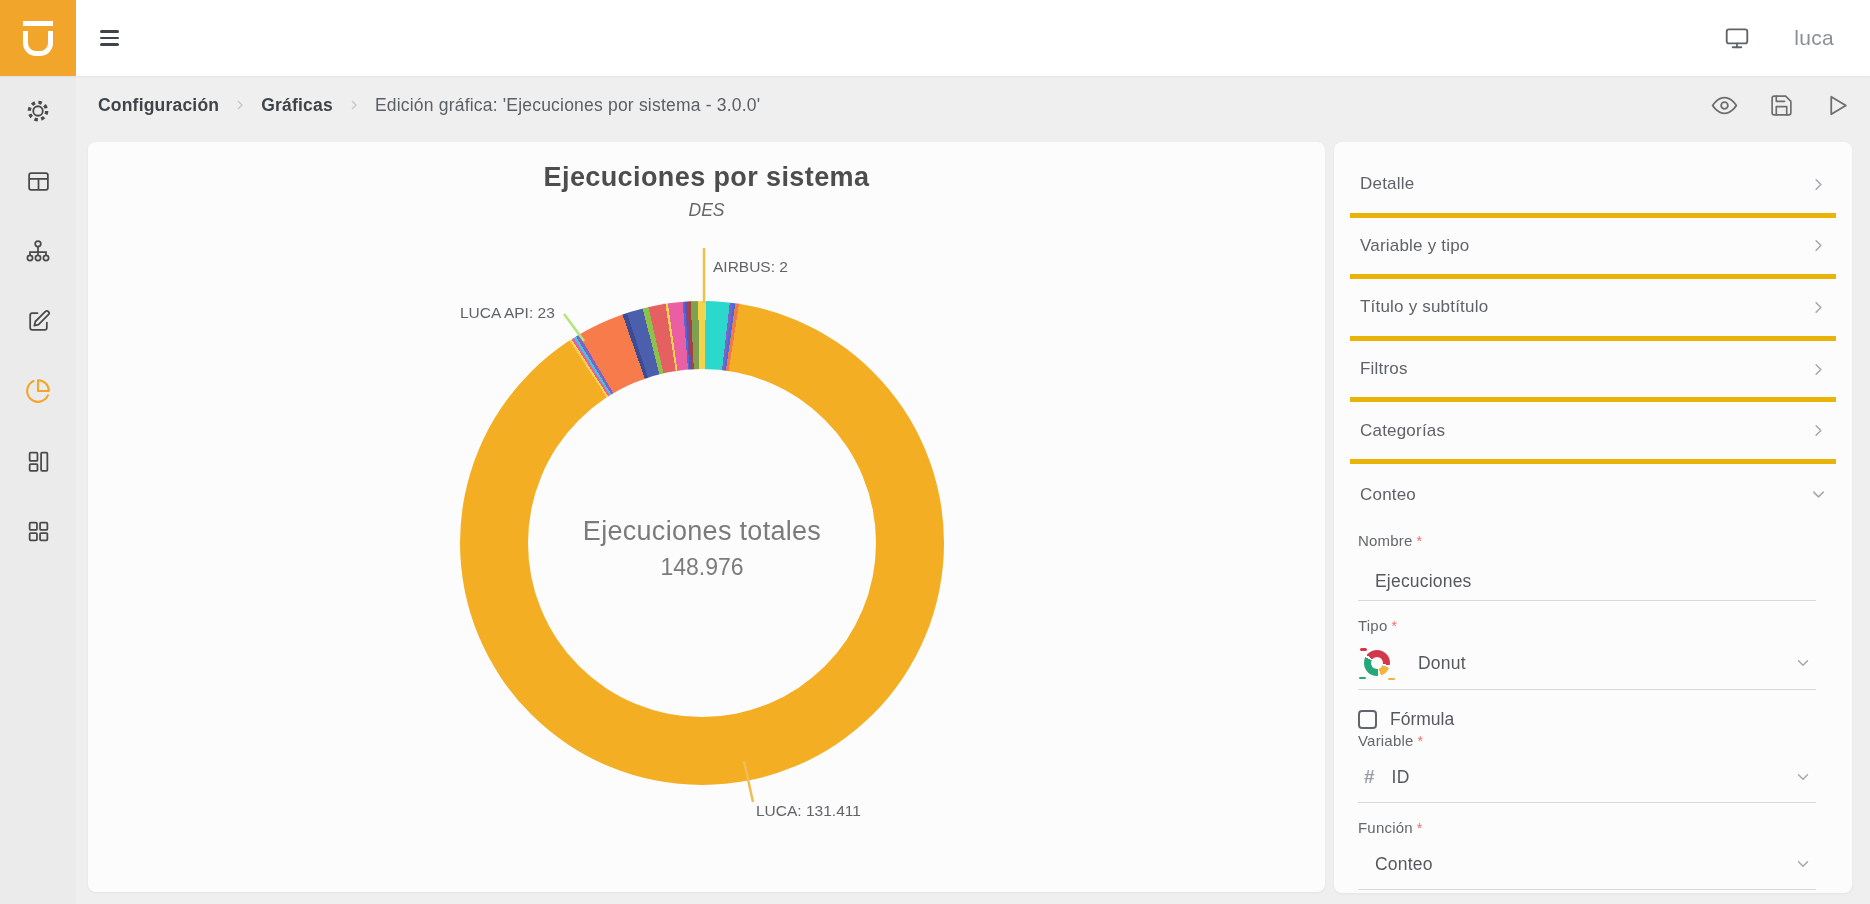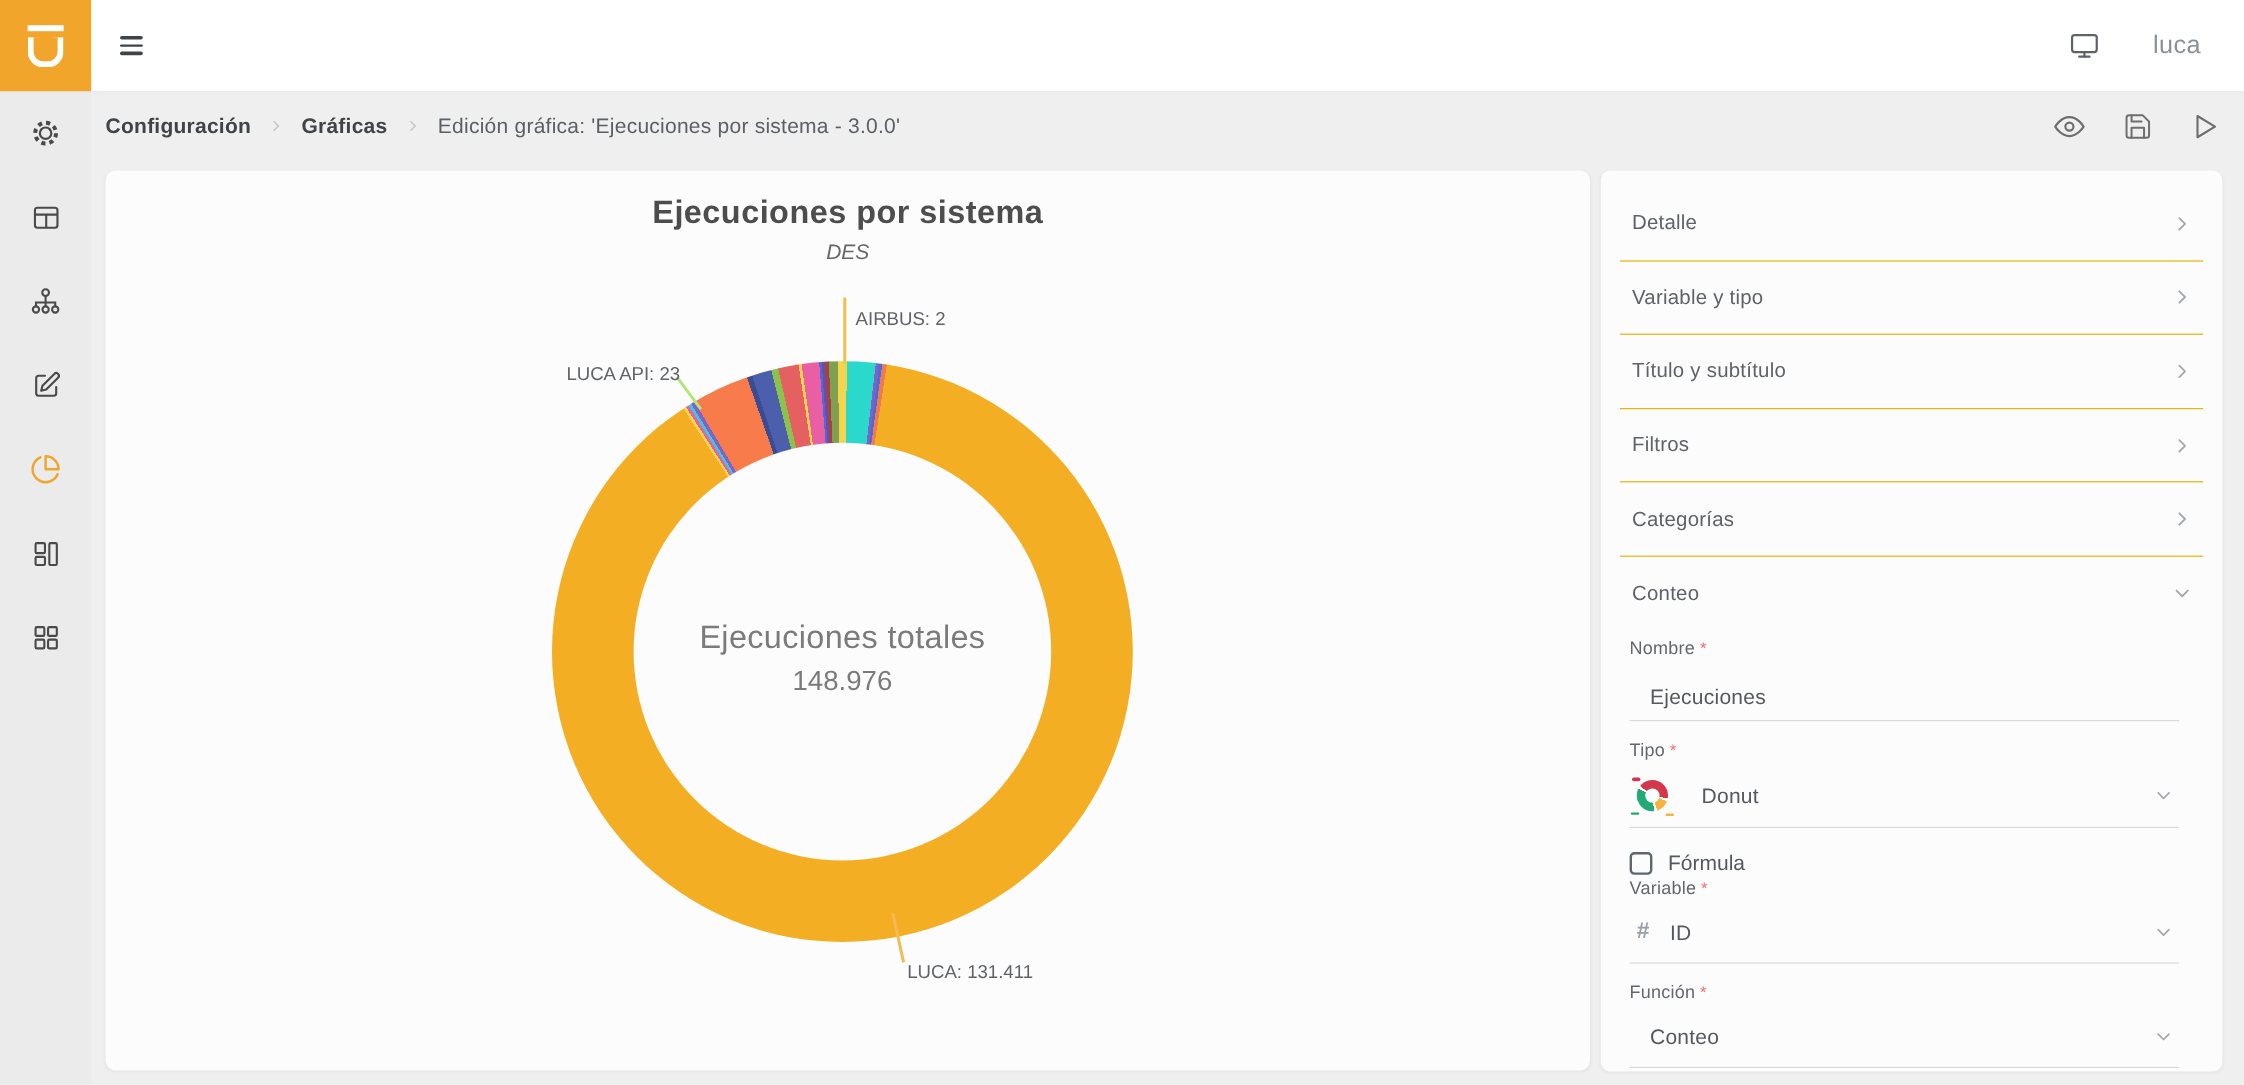--- a/index.html
+++ b/index.html
@@ -24,21 +24,21 @@
   
   .sidebar { position:absolute; left:0; top:76px; width:76px; height:828px; background:#EBEBEB; z-index:4;
              display:flex; flex-direction:column; align-items:center; }
   .nav-btn { width:76px; height:70px; display:flex; align-items:center; justify-content:center;
              background:none; border:none; cursor:pointer; color:#4A4A4A; }
   .nav-btn.active { color:#F2A52B; }
 
   
   .crumb-row { position:absolute; left:76px; top:76px; width:1794px; height:58px;
                display:flex; align-items:center; padding-left:12px; }
-  .crumbs { display:flex; align-items:center; gap:13px; margin-left:0; }
+  .crumbs { display:flex; align-items:center; gap:13px; margin-left:10px; }
   .crumb-strong { font-size:17.5px; font-weight:bold; color:#3F4448; cursor:pointer; letter-spacing:.2px; }
   .crumb-plain { font-size:17.5px; color:#5A6065; letter-spacing:.2px; }
   .crumb-sep { color:#C3C7CB; display:flex; }
   .crumb-actions { position:absolute; right:20px; top:0; height:58px; display:flex; align-items:center; gap:31px; }
 
   
   .chart-card { position:absolute; left:88px; top:142px; width:1237px; height:750px; background:#FCFCFC;
                 border-radius:8px; box-shadow:0 1px 3px rgba(0,0,0,.05); }
   .panel-card { position:absolute; left:1334px; top:142px; width:518px; height:751px; background:#FCFCFC;
                 border-radius:8px; box-shadow:0 1px 3px rgba(0,0,0,.05); overflow:hidden; padding-top:14px; }
@@ -50,21 +50,21 @@
                     font-style:italic; font-size:17.5px; color:#676767; }
   .donut { position:absolute; left:372px; top:159px; width:484px; height:484px; border-radius:50%; }
   .donut-hole { position:absolute; left:68px; top:68px; width:348px; height:348px; border-radius:50%; background:#FCFCFC; }
   .donut-center { position:absolute; left:464px; top:374px; width:300px; text-align:center; color:#7B7B7B; }
   .donut-center .l1 { font-size:27px; letter-spacing:.3px; }
   .donut-center .l2 { font-size:23px; margin-top:7px; }
   .callout-svg { position:absolute; left:0; top:0; pointer-events:none; }
   .slice-label { position:absolute; font-size:15.5px; color:#606468; white-space:nowrap; }
 
   
-  .section { height:61.6px; margin:0 16px; border-bottom:1px solid #eab308; display:flex; align-items:center;
+  .section { height:61.6px; margin:0 16px; border-bottom:5px solid #eab308; display:flex; align-items:center;
              justify-content:space-between; padding:0 8px 0 10px; cursor:pointer; }
   .section.last { border-bottom:none; }
   .section-label { font-size:17px; color:#5F6368; letter-spacing:.2px; }
   .chev { color:#A3A8AD; display:flex; }
   .form { padding:0 36px 0 24px; }
   .f-label { font-size:15px; color:#63686D; letter-spacing:.2px; }
   .f-label .req { color:#F46B6B; margin-left:4px; font-size:14px; }
   .lbl-nombre { margin-top:6px; }
   .row-nombre { margin-top:14px; height:38px; border-bottom:1px solid #D9D9D9; display:flex; align-items:center;
                 padding-left:17px; font-size:17.5px; color:#55595E; cursor:text; }
@@ -239,21 +239,21 @@
       <div class="donut-hole"></div>
     </div>
 
     <svg class="callout-svg" width="1237" height="750">
       <line x1="616" y1="106" x2="616" y2="161" stroke-width="2.5" stroke="#F2C04A"></line>
       <line x1="476" y1="172" x2="496" y2="199" stroke-width="2.5" stroke="#B2E57B"></line>
       <line x1="656" y1="619" x2="665" y2="660" stroke-width="2.5" stroke="#F2BC55"></line>
     </svg>
 
     <div class="slice-label" style="left:625px; top:116px;">AIRBUS: 2</div>
-    <div class="slice-label" style="left:384px; top:162px;">LUCA API: 23</div>
+    <div class="slice-label" style="left:372px; top:162px;">LUCA API: 23</div>
     <div class="slice-label" style="left:668px; top:660px;">LUCA: 131.411</div>
 
     <div class="donut-center">
       <div class="l1">Ejecuciones totales</div>
       <div class="l2">148.976</div>
     </div>
   </main>
 
   <section class="panel-card">
     <div class="section">

